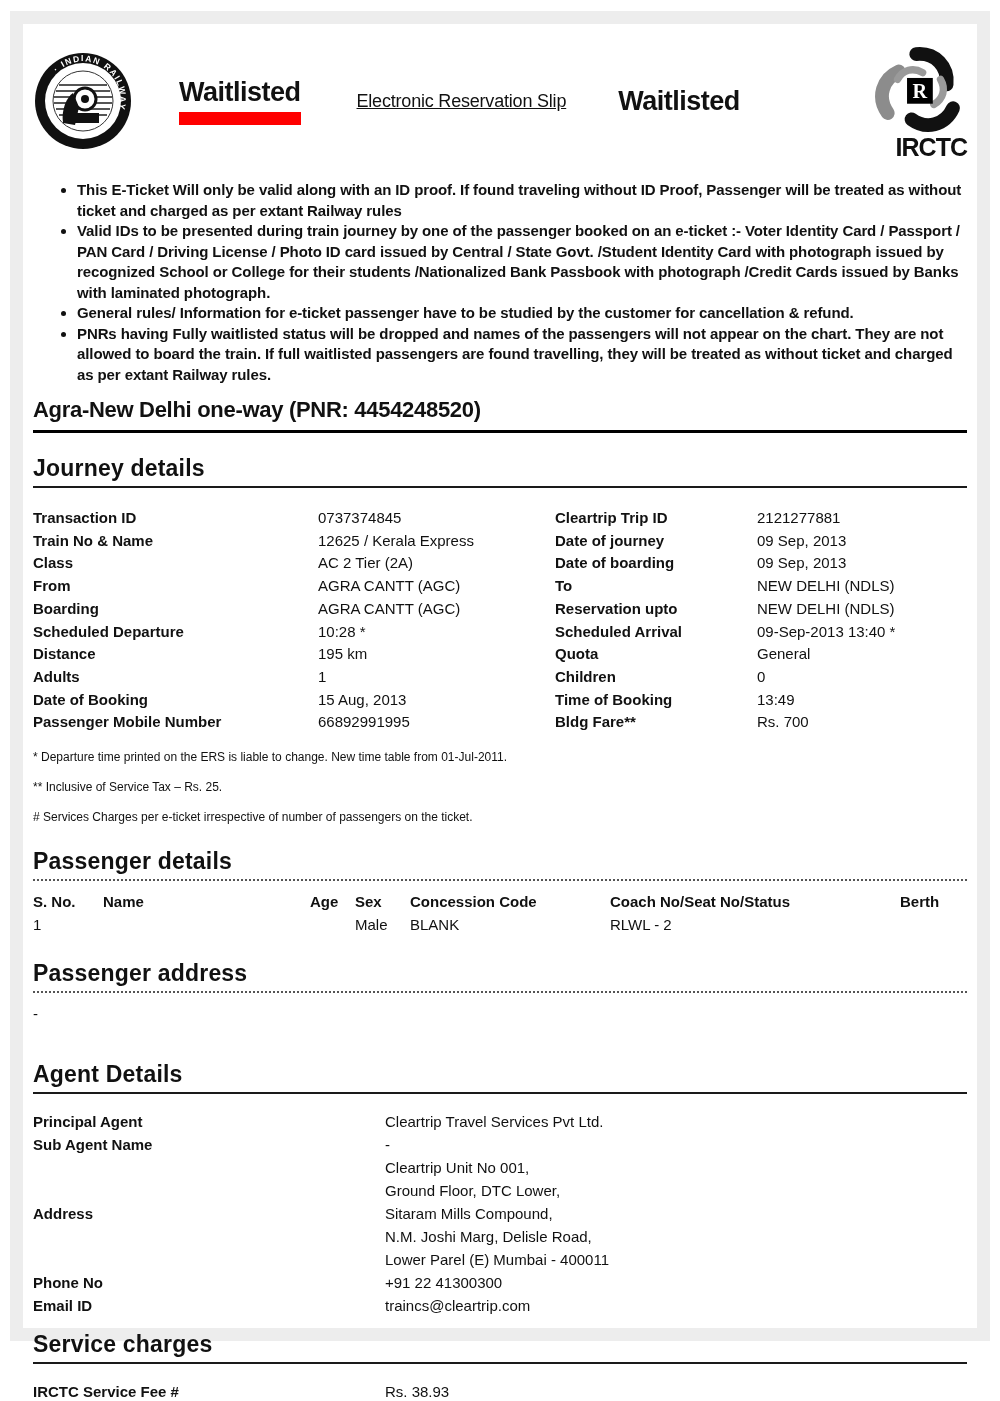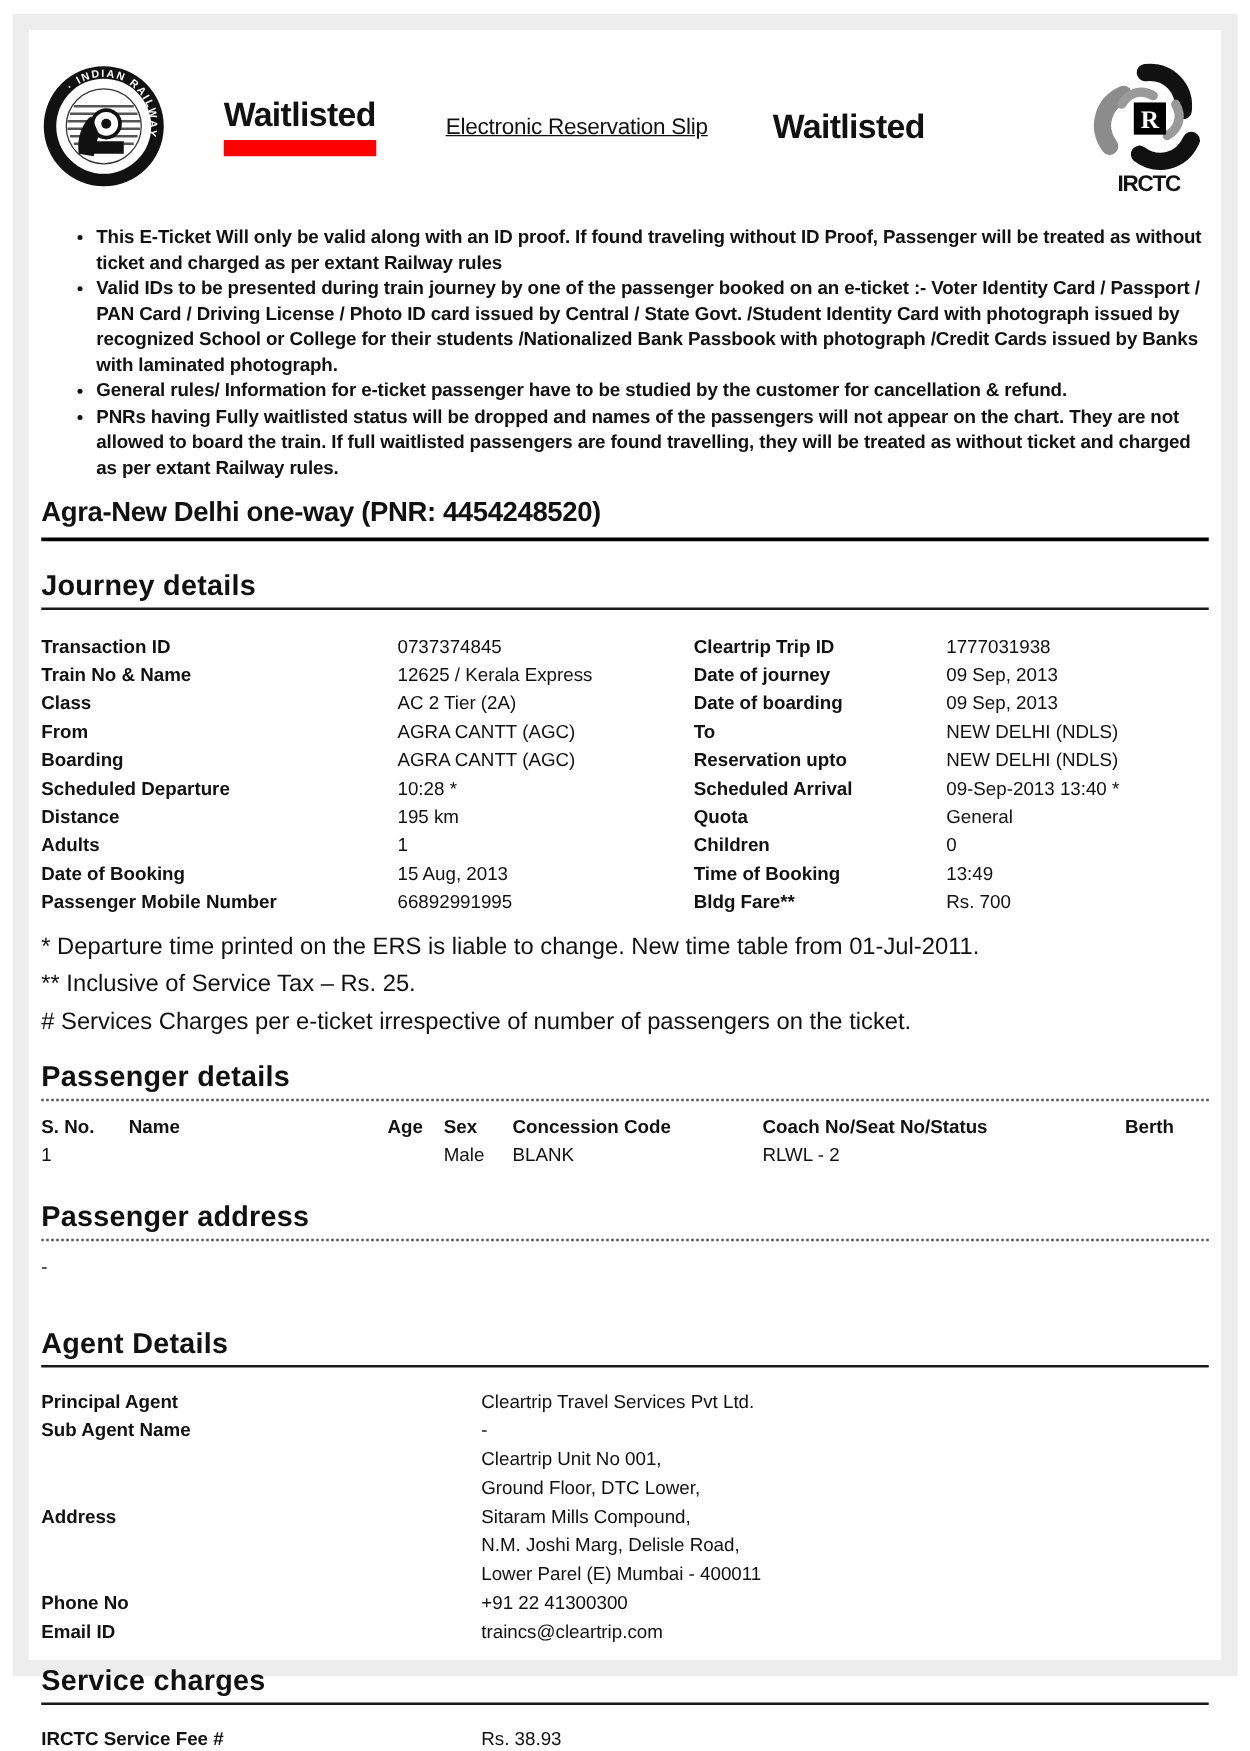--- a/index.html
+++ b/index.html
@@ -17,21 +17,21 @@
   
   .header{display:flex;align-items:center;height:122px;}
   .ir-logo{width:100px;height:100px;flex:0 0 auto;}
   .hd-left-status{margin-left:46px;flex:0 0 auto;text-align:center;}
   .hd-left-status .wl{font-size:27px;font-weight:bold;letter-spacing:-0.5px;}
   .redbar{height:13px;margin-top:4px;background:#ff0000;}
   .hd-title{margin-left:56px;flex:0 0 auto;font-size:18px;font-weight:normal;text-decoration:underline;letter-spacing:-0.2px;}
   .hd-right-status{margin-left:52px;flex:0 0 auto;font-size:27px;font-weight:bold;letter-spacing:-0.5px;}
   .irctc-logo{margin-left:auto;width:96px;text-align:center;flex:0 0 auto;}
   .irctc-logo svg{width:92px;height:96px;display:block;margin:0 auto;}
-  .irctc-text{font-size:18px;font-weight:bold;letter-spacing:-1px;margin-top:-4px;}
+  .irctc-text{font-size:25px;font-weight:bold;letter-spacing:-1px;margin-top:-4px;text-align:right;}
 
   
   .notices{margin:18px 0 0 0;padding-left:44px;}
   .notices li{
     font-size:15px;font-weight:bold;line-height:20.5px;margin-bottom:0;
     letter-spacing:-0.1px;
   }
 
   
   .trip-title{
@@ -43,21 +43,21 @@
   .sec{font-size:23px;font-weight:bold;letter-spacing:0.2px;padding-bottom:4px;}
   .sec.solid{border-bottom:2px solid #1a1a1a;}
   .sec.dotted{border-bottom:2px dotted #555;}
 
   
   .jtable{margin-top:19px;}
   .jrow{display:grid;grid-template-columns:285px 237px 202px auto;font-size:15px;line-height:22.7px;}
   .jrow .lbl{font-weight:bold;}
 
   
-  .foot{font-size:19px;line-height:17px;margin-top:13px;}
+  .foot{font-size:12px;line-height:17px;margin-top:13px;}
   .foot.first{margin-top:15px;}
 
   
   .ptable{margin-top:10px;}
   .prow{display:grid;grid-template-columns:70px 207px 45px 55px 200px 290px 1fr;font-size:15px;line-height:22.5px;}
   .prow.head span{font-weight:bold;}
 
   .dash-val{font-size:15px;margin-top:12px;line-height:18px;}
 
   
@@ -136,21 +136,21 @@
 
   <div class="trip-title">Agra-New Delhi one-way (PNR: 4454248520)</div>
 
   <div class="sec solid mt22">Journey details</div>
 
   <div class="jtable">
     <div class="jrow">
       <span class="lbl">Transaction ID</span>
       <span>0737374845</span>
       <span class="lbl">Cleartrip Trip ID</span>
-      <span>1777031938</span>
+      <span>2121277881</span>
     </div>
     <div class="jrow">
       <span class="lbl">Train No &amp; Name</span>
       <span>12625 / Kerala Express</span>
       <span class="lbl">Date of journey</span>
       <span>09 Sep, 2013</span>
     </div>
     <div class="jrow">
       <span class="lbl">Class</span>
       <span>AC 2 Tier (2A)</span>

